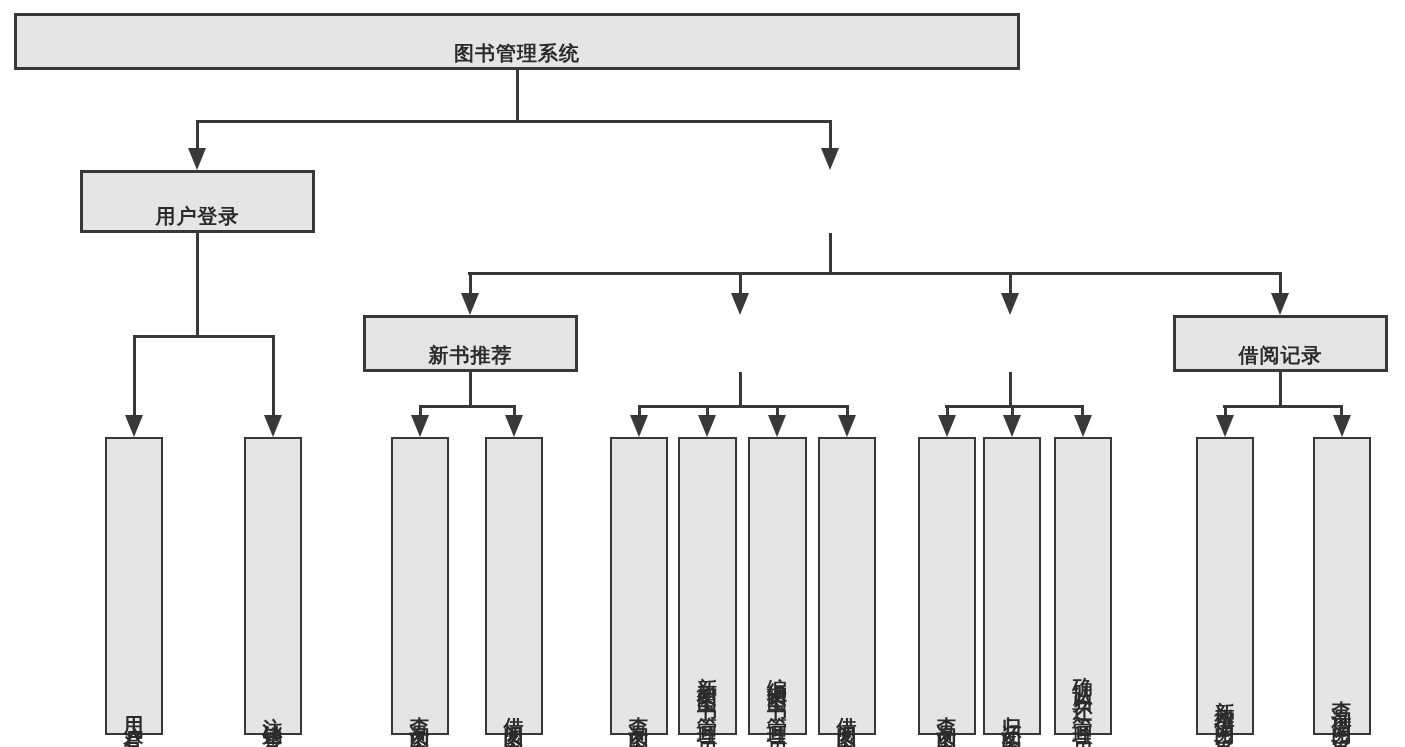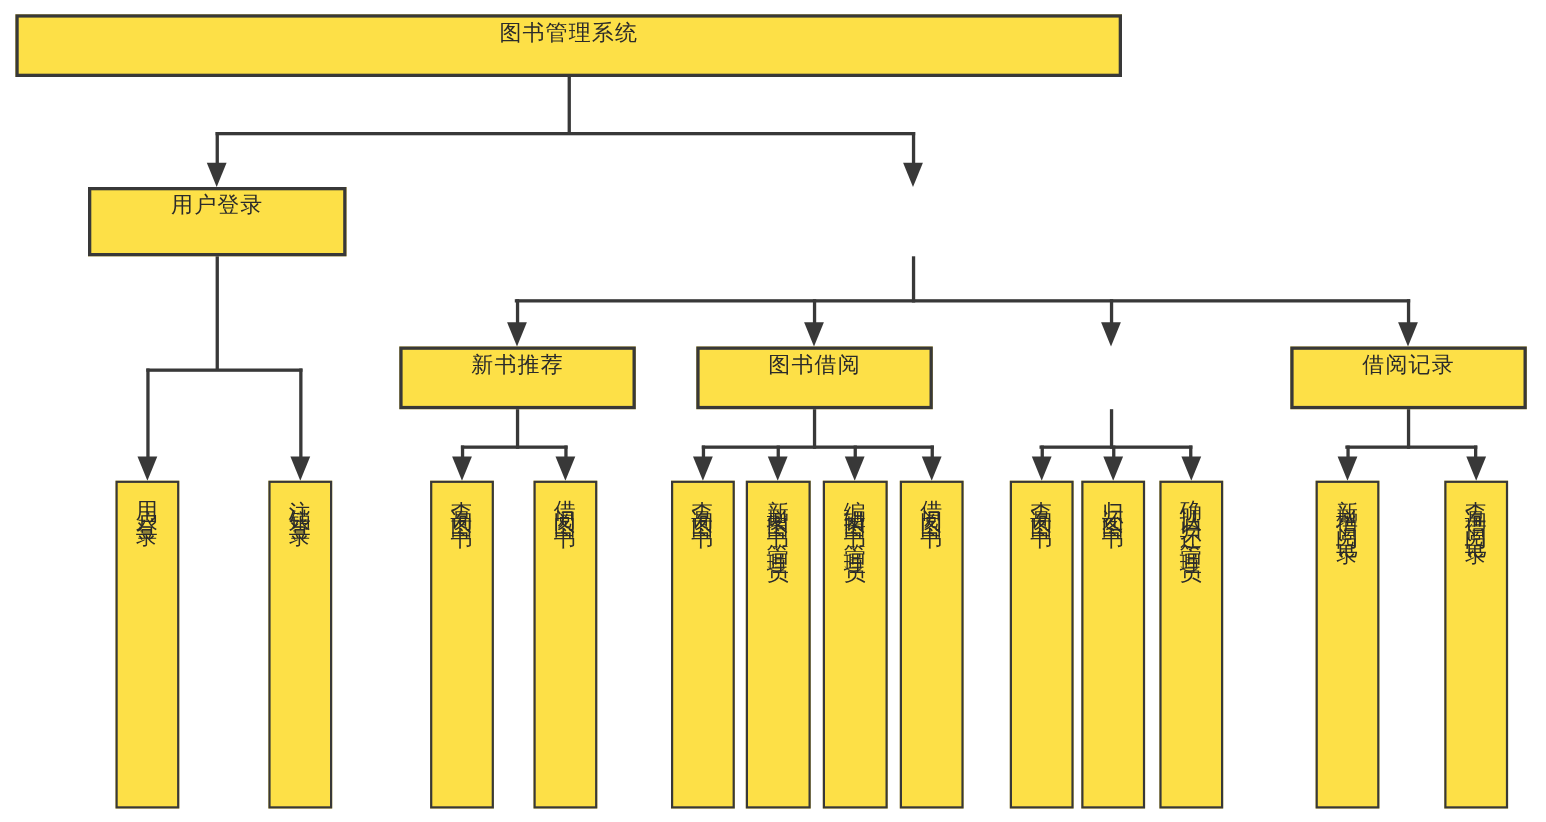--- a/index.html
+++ b/index.html
@@ -11,29 +11,30 @@
     position:relative;
     width:1405px;
     height:747px;
     background:#ffffff;
     overflow:hidden;
     font-family:"DejaVu Sans","Liberation Sans",sans-serif;
   }
   .box{
     position:absolute;
     box-sizing:border-box;
-    background:#fde047;
+    background:#e5e5e5;
     border:3px solid var(--line);
     display:flex;
-    align-items:flex-start;
+    align-items:flex-end;
     justify-content:center;
     color:var(--text);
     font-size:20px;
     letter-spacing:1px;
     white-space:nowrap;
+    font-weight:bold;
   }
   .leaf{
     border-width:2.5px;
   }
   .vtext{
     writing-mode:vertical-rl;
     text-orientation:mixed;
     letter-spacing:8px;
     font-size:20px;
     line-height:1;
@@ -89,23 +90,20 @@
   <div class="vline" style="left:739px;top:272px;height:23px;"></div>
   <div class="vline" style="left:1009px;top:272px;height:23px;"></div>
   <div class="vline" style="left:1279px;top:272px;height:23px;"></div>
   <div class="arr" style="left:461px;top:293px;"></div>
   <div class="arr" style="left:731px;top:293px;"></div>
   <div class="arr" style="left:1001px;top:293px;"></div>
   <div class="arr" style="left:1271px;top:293px;"></div>
 
   <div class="box" style="left:363px;top:315px;width:215px;height:57px;">
     <span>新书推荐</span>
-  </div>
-  <div class="box" style="left:633px;top:315px;width:215px;height:57px;">
-    <span>图书借阅</span>
   </div>
   <div class="box" style="left:1173px;top:315px;width:215px;height:57px;">
     <span>借阅记录</span>
   </div>
 
   <div class="vline" style="left:469px;top:372px;height:36px;"></div>
   <div class="hline" style="left:419px;top:405px;width:97px;"></div>
   <div class="vline" style="left:419px;top:405px;height:14px;"></div>
   <div class="vline" style="left:513px;top:405px;height:14px;"></div>
   <div class="arr" style="left:411px;top:415px;"></div>

